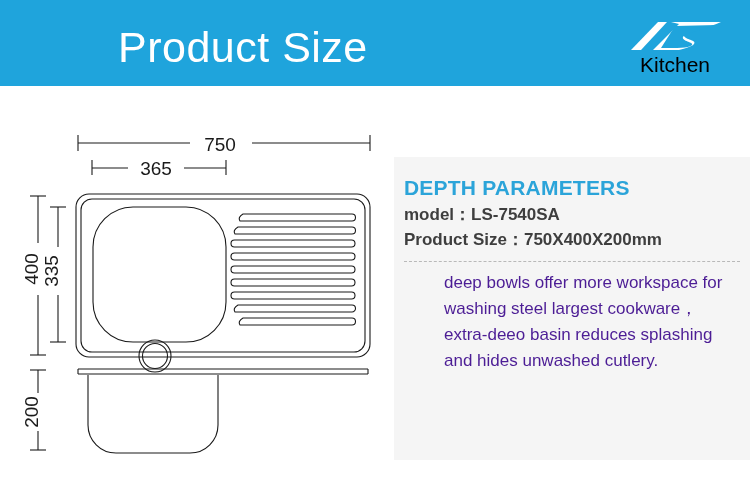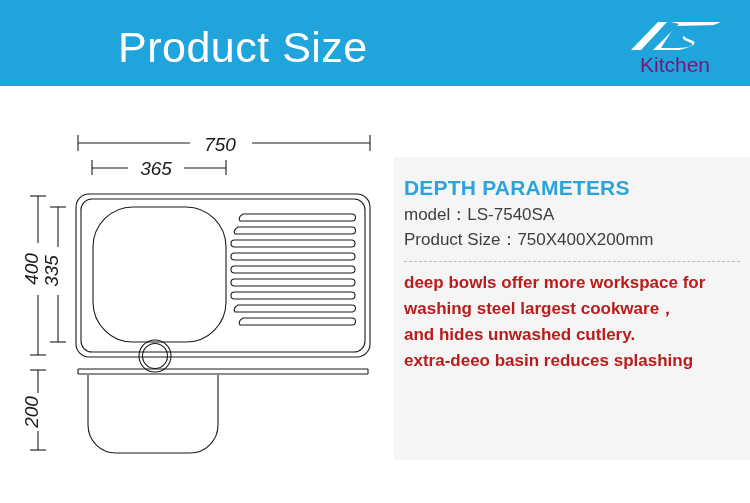--- a/index.html
+++ b/index.html
@@ -40,33 +40,32 @@
   .logo-mark {
     position: absolute;
     left: 6px; top: 0px;
     width: 92px; height: 35px;
   }
   .logo-word {
     position: absolute;
     left: 0; top: 33px;
     width: 100px;
     text-align: center;
-    color: #701a75;
+    color: #000000;
     font-size: 21px;
     font-weight: 400;
     letter-spacing: 0px;
   }
 
   
   .drawing {
     position: absolute;
     left: 0; top: 95px;
     width: 393px; height: 408px;
     background: #ffffff;
-    font-style: italic;
   }
   .drawing svg { display: block; }
 
   
   .spec-panel {
     position: absolute;
     left: 394px; top: 157px;
     width: 356px; height: 303px;
     background: #F5F5F5;
     box-sizing: border-box;
@@ -77,35 +76,36 @@
     font-size: 21px;
     font-weight: 700;
     letter-spacing: 0.2px;
     line-height: 26px;
     margin: 0 0 1px 0;
     white-space: nowrap;
   }
   .spec-line {
     color: #3E3E3E;
     font-size: 17px;
-    font-weight: 400;
+    font-weight: 700;
     line-height: 25px;
     white-space: nowrap;
   }
   .divider {
     margin: 9px 0 8px 0;
     height: 0;
     border-top: 1px dashed #B9B9B9;
   }
   .desc-line {
-    color: #b91c1c;
+    color: #4c1d95;
     font-size: 17px;
-    font-weight: 700;
+    font-weight: 400;
     line-height: 26px;
     white-space: nowrap;
+    margin-left: 40px;
   }
   .dim-text {
     font-family: "Liberation Sans", sans-serif;
     font-size: 19px;
     fill: #1a1a1a;
   }
 </style>
 </head>
 <body>
 
@@ -221,17 +221,17 @@
     <div class="spec-heading">DEPTH PARAMETERS</div>
     <div class="spec-line">model：LS-7540SA</div>
     <div class="spec-line">Product Size：750X400X200mm</div>
   </div>
 
   <div class="divider"></div>
 
   <div>
     <div class="desc-line">deep bowls offer more workspace for</div>
     <div class="desc-line">washing steel largest cookware，</div>
+    <div class="desc-line">extra-deeo basin reduces splashing</div>
     <div class="desc-line">and hides unwashed cutlery.</div>
-    <div class="desc-line">extra-deeo basin reduces splashing</div>
   </div>
 
 </div>
 
 </body></html>

